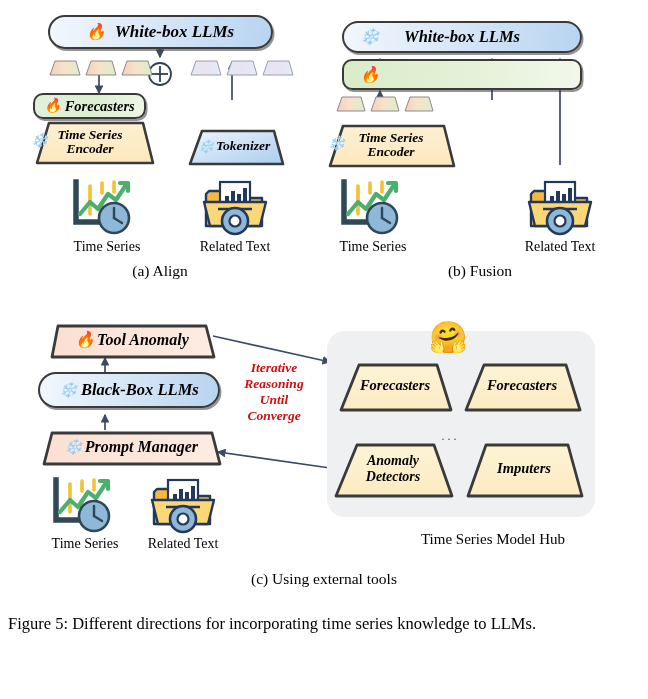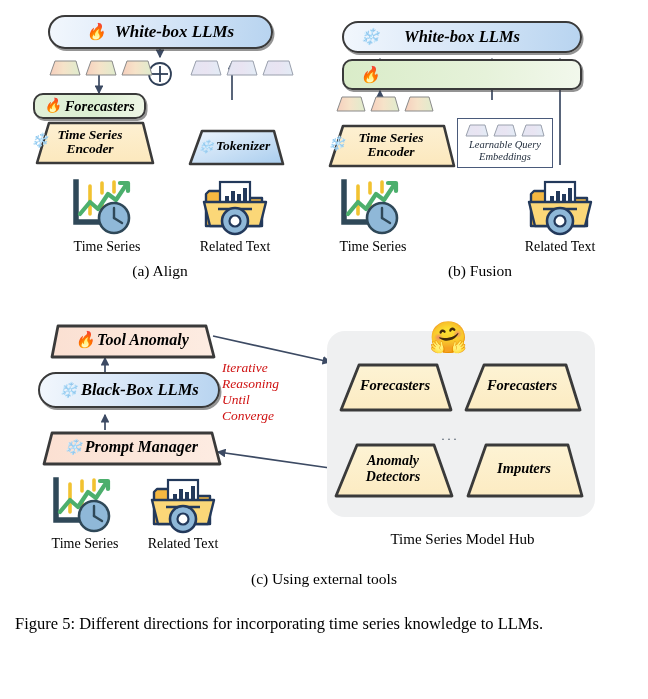--- a/index.html
+++ b/index.html
@@ -54,22 +54,22 @@
     font-weight:normal;font-style:normal;
   }
   .subcap{
     position:absolute;text-align:center;font-size:15.5px;
   }
   .caption{
     position:absolute;font-size:16.5px;line-height:1.45;
   }
 
   .redtxt{
-    position:absolute;color:#cf1111;font-style:italic;font-weight:normal;
-    font-size:13.5px;line-height:1.18;text-align:left;
+    position:absolute;color:#cf1111;font-style:italic;font-weight:bold;
+    font-size:13.5px;line-height:1.18;text-align:center;
   }
 
   .hub{
     position:absolute;background:#eff0f1;border-radius:18px;
   }
 
   .dots{position:absolute;color:#3c4a5a;font-size:12px;letter-spacing:2px;}
 
   .emoji{position:absolute;line-height:1;user-select:none;}
 
@@ -238,31 +238,20 @@
     </svg>
     <div class="traplabel" style="font-size:13.5px;">
       <div>
         <span class="emoji" style="position:absolute;left:2px;top:15px;font-size:14px;">❄️</span>
         <span>Time Series</span><br>
         <span>Encoder</span>
       </div>
     </div>
   </div>
 
-  <div class="abs" style="left:457px;top:118px;width:96px;height:50px;border:1.4px solid #4a5a7a;background:#ffffff;box-sizing:border-box;">
-    <svg width="94" height="17" style="position:absolute;left:0;top:3px;">
-      <path d="M8,14 L12,3 L27,3 L30,14 Z" fill="url(#tokPurple)" stroke="#9aa0ad" stroke-width="1"></path>
-      <path d="M36,14 L40,3 L55,3 L58,14 Z" fill="url(#tokPurple)" stroke="#9aa0ad" stroke-width="1"></path>
-      <path d="M64,14 L68,3 L83,3 L86,14 Z" fill="url(#tokPurple)" stroke="#9aa0ad" stroke-width="1"></path>
-    </svg>
-    <div style="position:absolute;left:0;top:20px;width:100%;text-align:center;font-style:italic;font-size:10.5px;line-height:1.18;color:#1e2a3a;">
-      <span>Learnable Query</span><br>
-      <span>Embeddings</span>
-    </div>
-  </div>
 
   <div class="abs" style="left:336px;top:176px;width:74px;height:62px;">
     <svg width="74" height="62">
       <path d="M8,6 L8,46 L56,46" stroke="#2f4858" stroke-width="5.5" fill="none" stroke-linecap="square"></path>
       <line x1="22" y1="10" x2="22" y2="38" stroke="#f2c230" stroke-width="3.6" stroke-linecap="round"></line>
       <line x1="34" y1="7" x2="34" y2="17" stroke="#f2c230" stroke-width="3.6" stroke-linecap="round"></line>
       <line x1="34" y1="28" x2="34" y2="40" stroke="#f2c230" stroke-width="3.6" stroke-linecap="round"></line>
       <line x1="46" y1="6" x2="46" y2="16" stroke="#f2c230" stroke-width="3.6" stroke-linecap="round"></line>
       <polyline points="12,38 22,26 30,33 40,18 48,24 58,9" fill="none" stroke="#4caf6d" stroke-width="4.2" stroke-linejoin="round" stroke-linecap="round"></polyline>
       <path d="M52,7 L60,7 L60,15" fill="none" stroke="#4caf6d" stroke-width="4.2" stroke-linecap="round" stroke-linejoin="round"></path>
@@ -393,19 +382,19 @@
 
   <div class="trapwrap" style="left:464px;top:440px;width:120px;height:58px;">
     <svg width="124" height="62">
       <path d="M4,56 L22,5 L104,5 L118,56 Z" fill="url(#hubCream)" stroke="#3a3a3a" stroke-width="2.8" stroke-linejoin="round"></path>
     </svg>
     <div class="traplabel" style="font-size:14.5px;">
       <span>Imputers</span>
     </div>
   </div>
 
-  <div class="label" style="left:360px;top:531px;width:205px;font-size:15px;">Time Series Model Hub</div>
+  <div class="label" style="left:360px;top:531px;width:205px;font-size:15px;text-align:right;">Time Series Model Hub</div>
 
   <div class="subcap" style="left:174px;top:570px;width:300px;">(c) Using external tools</div>
 
-  <div class="caption" style="left:15px;top:612px;width:600px;">Figure 5: Different directions for incorporating time series knowledge to LLMs.</div>
+  <div class="caption" style="left:8px;top:612px;width:600px;">Figure 5: Different directions for incorporating time series knowledge to LLMs.</div>
 
 </div>
 
 </body></html>

